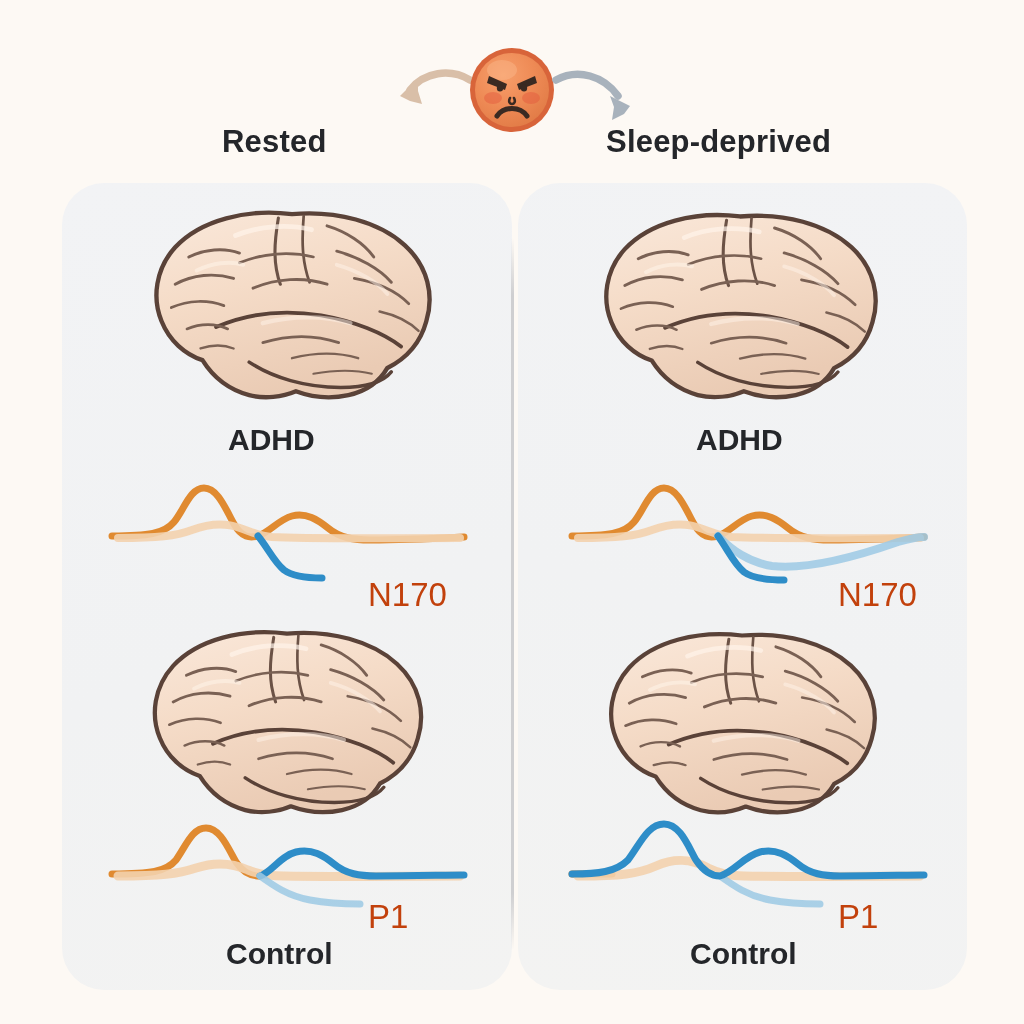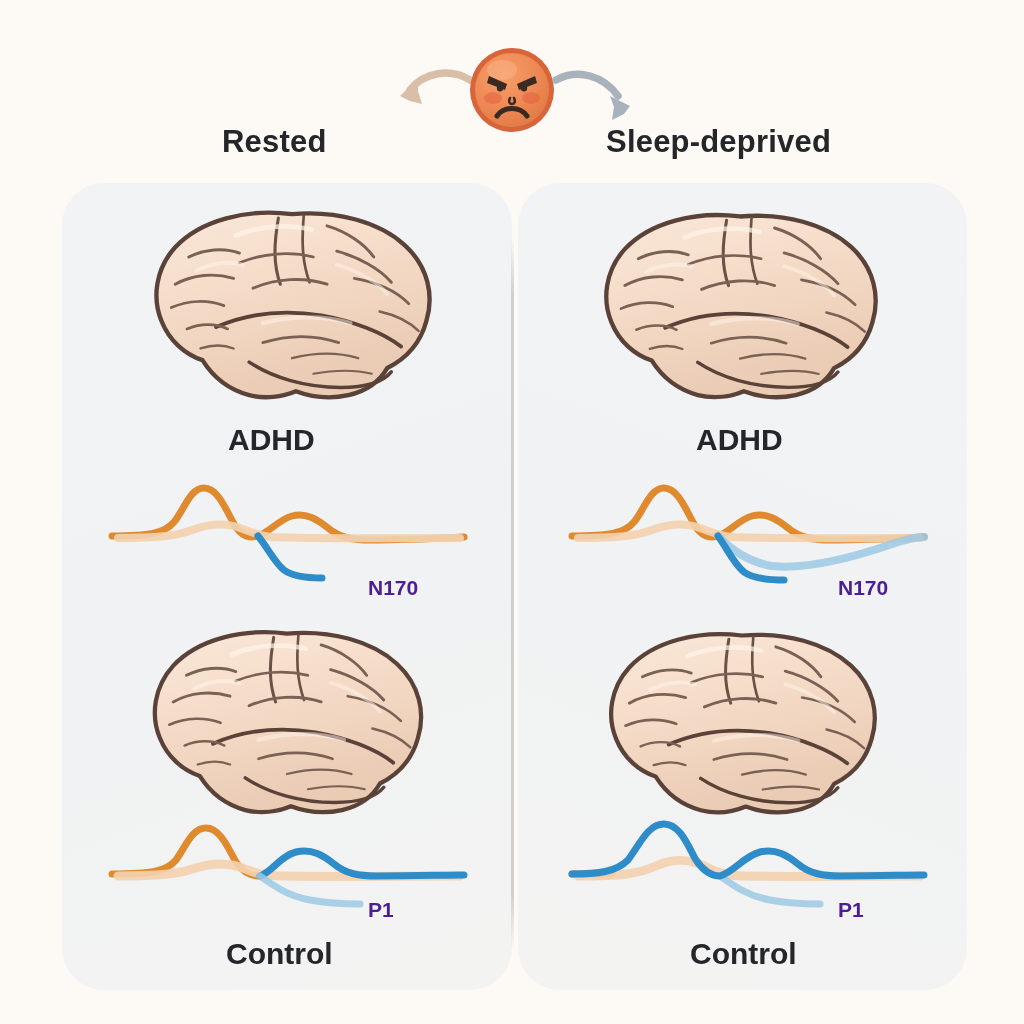--- a/index.html
+++ b/index.html
@@ -61,21 +61,21 @@
 
   
   .erp{position:absolute;}
   #erp-adhd-rested   {left:108px;top:470px;width:360px;height:120px;}
   #erp-adhd-deprived {left:568px;top:470px;width:360px;height:120px;}
   #erp-ctrl-rested   {left:108px;top:818px;width:360px;height:110px;}
   #erp-ctrl-deprived {left:568px;top:818px;width:360px;height:110px;}
 
   
   .component-label{
-    position:absolute;font-size:21px;font-weight:bold;color:#4c1d95;white-space:nowrap;
+    position:absolute;font-size:33px;font-weight:normal;color:#c2410c;white-space:nowrap;
   }
   #label-n170-rested   {left:368px;top:576px;}
   #label-n170-deprived {left:838px;top:576px;}
   #label-p1-rested     {left:368px;top:898px;}
   #label-p1-deprived   {left:838px;top:898px;}
 </style>
 </head>
 <body>
 
 <div id="stage">

